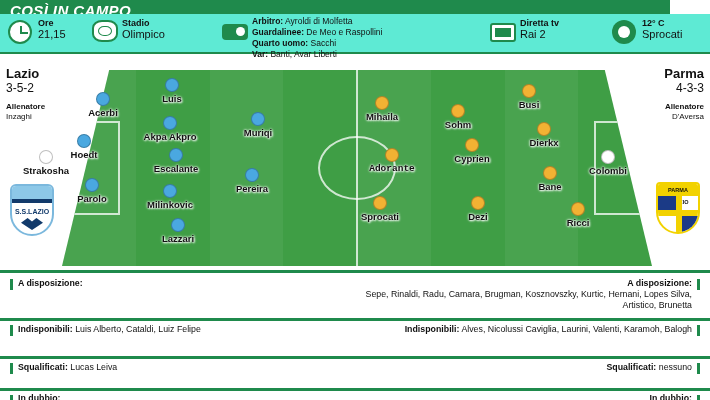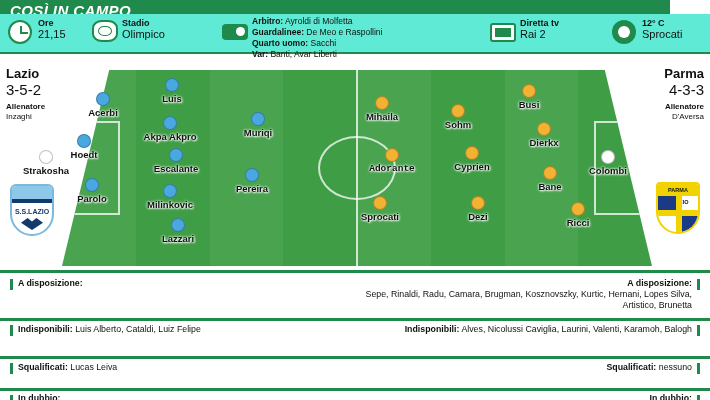--- a/index.html
+++ b/index.html
@@ -114,21 +114,21 @@
     position:absolute; right:2px; top:26%; width:56px; height:48%;
     border:2px solid rgba(255,255,255,0.75); border-right:none;
   }
 
   
   .team-left, .team-right {
     position:absolute; top:2px; font-size:13px; font-weight:bold; color:#111;
   }
   .team-left { left:6px; }
   .team-right { right:6px; text-align:right; }
-  .team-mod { font-size:15px; font-weight:normal; color:#111; }
+  .team-mod { font-size:12px; font-weight:normal; color:#111; }
   .coach-block {
     position:absolute; font-size:8px; color:#111; line-height:10px;
   }
   .coach-block b { font-size:8px; }
 
   
   .player { position:absolute; text-align:center; }
   .dot {
     width:14px; height:14px; border-radius:50%;
     margin:0 auto; border:1px solid rgba(0,0,0,0.25);
@@ -381,21 +381,21 @@
           <div class="pname">Bane</div>
         </div>
         <div class="player" style="left: 538px; top: 138px; width: 80px;">
           <div class="dot parma"></div>
           <div class="pname">Ricci</div>
         </div>
         <div class="player" style="left: 418px; top: 40px; width: 80px;">
           <div class="dot parma"></div>
           <div class="pname">Sohm</div>
         </div>
-        <div class="player" style="left: 432px; top: 82px; width: 80px;">
+        <div class="player" style="left: 432px; top: 74px; width: 80px;">
           <div class="dot parma"></div>
           <div class="pname">Cyprien</div>
         </div>
         <div class="player" style="left: 438px; top: 132px; width: 80px;">
           <div class="dot parma"></div>
           <div class="pname">Dezi</div>
         </div>
         <div class="player" style="left: 342px; top: 32px; width: 80px;">
           <div class="dot parma"></div>
           <div class="pname">Mihaila</div>

